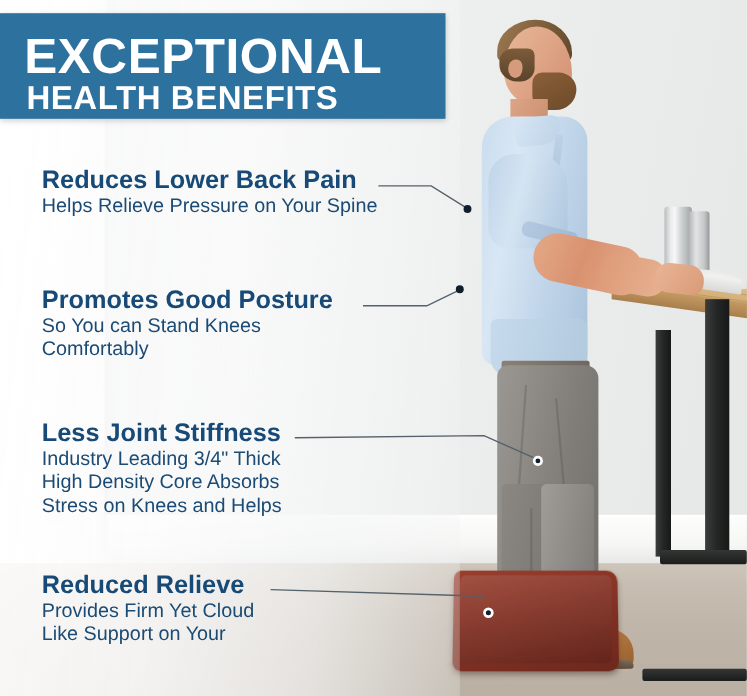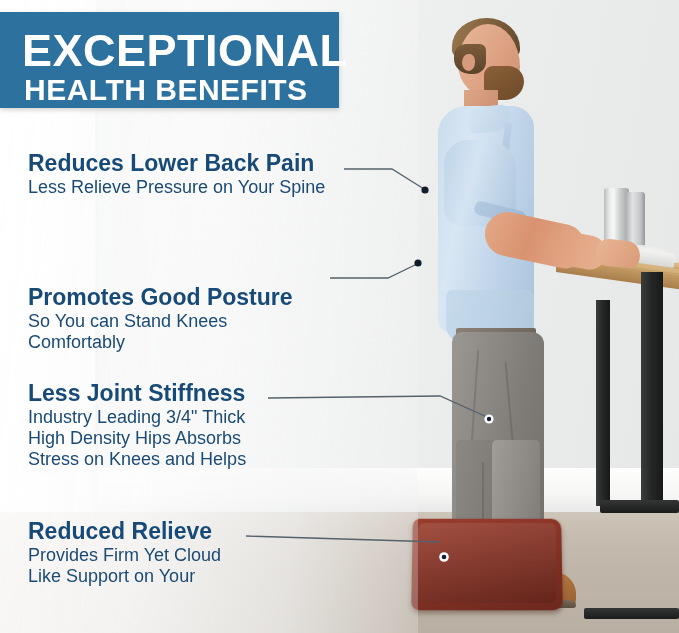--- a/index.html
+++ b/index.html
@@ -137,29 +137,29 @@
   .mat-bevel{position:absolute;left:418px;top:523px;width:138px;height:80px;
     border-radius:6px;background:linear-gradient(170deg,rgba(255,255,255,.10),rgba(0,0,0,.10));}
   .mat-shadow{position:absolute;left:404px;top:596px;width:172px;height:16px;
     background:radial-gradient(ellipse at 50% 50%,rgba(80,60,50,.40),rgba(80,60,50,0) 72%);}
 
   
   .left-fade{position:absolute;left:0;top:0;width:418px;height:633px;
     background:linear-gradient(96deg,rgba(255,255,255,.88) 0%,rgba(252,252,252,.84) 40%,rgba(245,246,246,.70) 72%,rgba(240,241,241,.28) 100%);}
 
   
-  .banner{position:absolute;left:0;top:12px;width:339px;height:96px;
+  .banner{position:absolute;left:0;top:12px;width:405px;height:96px;
     background:#2d719e;box-shadow:0 2px 5px rgba(0,0,0,.18);}
   .banner h1{margin:0;color:#ffffff;font-weight:bold;letter-spacing:.5px;
     font-family:"Liberation Sans", sans-serif;}
   .b-line1{position:absolute;left:22px;top:16px;font-size:45px;line-height:45px;}
   .b-line2{position:absolute;left:24px;top:63px;font-size:30px;line-height:30px;letter-spacing:1.2px;}
 
   
-  .benefit{position:absolute;left:28px;}
+  .benefit{position:absolute;left:38px;}
   .benefit h2{margin:0;color:#174a77;font-weight:bold;font-size:23px;line-height:27px;
     font-family:"Liberation Sans", sans-serif;white-space:nowrap;}
   .benefit p{margin:0;color:#1b4b74;font-size:18px;line-height:21px;
     font-family:"Liberation Sans", sans-serif;white-space:nowrap;}
 
   
   .leaders{position:absolute;left:0;top:0;width:679px;height:633px;pointer-events:none;}
 </style>
 </head>
 <body>
@@ -260,33 +260,33 @@
     </g>
   </svg>
 
   <div class="banner">
     <h1 class="b-line1">EXCEPTIONAL</h1>
     <h1 class="b-line2">HEALTH BENEFITS</h1>
   </div>
 
   <div class="benefit" style="top:150px;">
     <h2>Reduces Lower Back Pain</h2>
-    <p>Less Relieve Pressure on Your Spine</p>
-  </div>
-
-  <div class="benefit" style="top:259px;margin-top:25px;">
+    <p>Helps Relieve Pressure on Your Spine</p>
+  </div>
+
+  <div class="benefit" style="top:259px;">
     <h2>Promotes Good Posture</h2>
     <p>So You can Stand Knees</p>
     <p>Comfortably</p>
   </div>
 
   <div class="benefit" style="top:380px;">
     <h2>Less Joint Stiffness</h2>
     <p>Industry Leading 3/4" Thick</p>
-    <p>High Density Hips Absorbs</p>
+    <p>High Density Core Absorbs</p>
     <p>Stress on Knees and Helps</p>
   </div>
 
   <div class="benefit" style="top:518px;">
     <h2>Reduced Relieve</h2>
     <p>Provides Firm Yet Cloud</p>
     <p>Like Support on Your</p>
   </div>
 
 </div>

